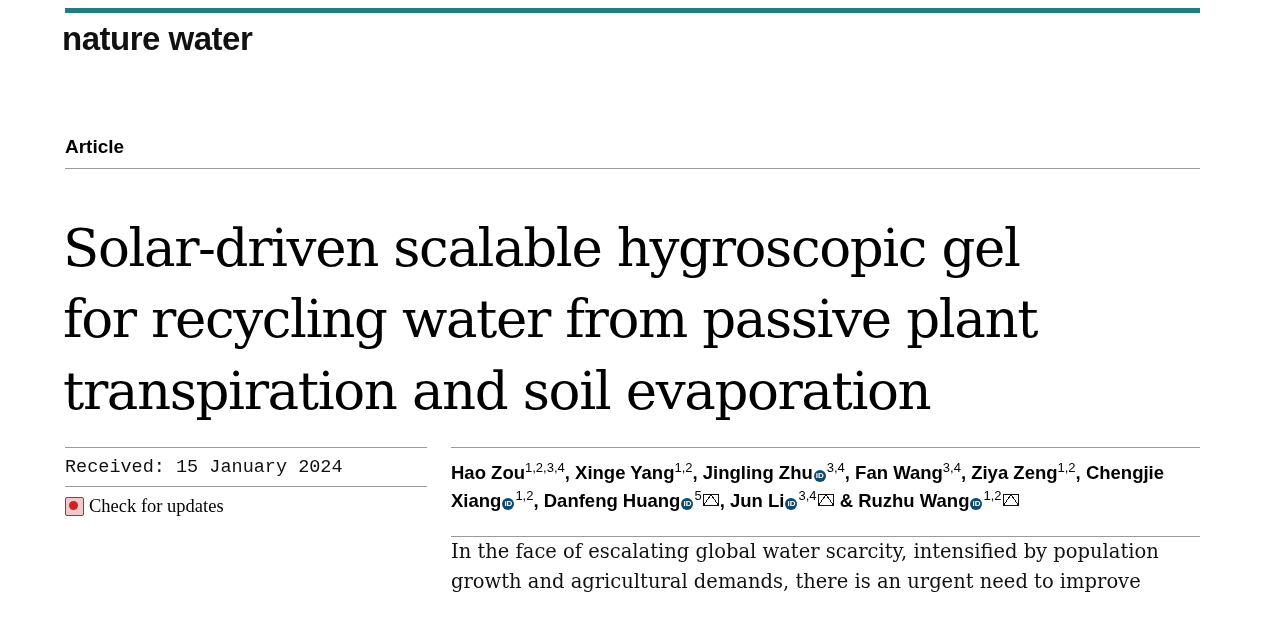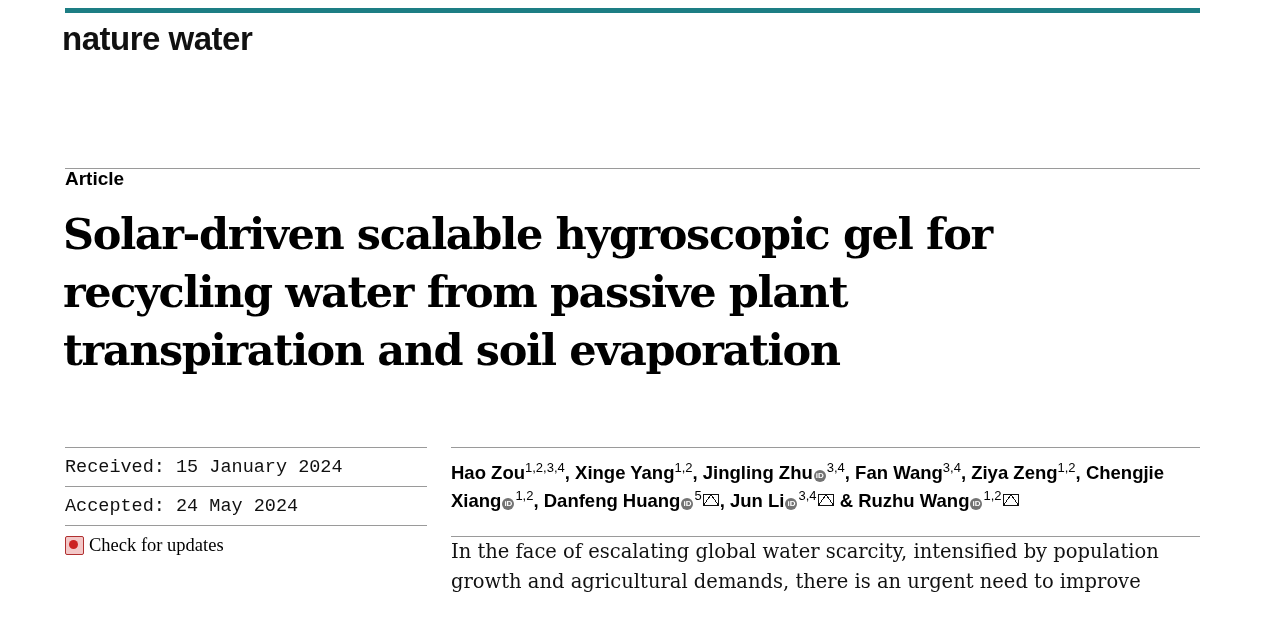--- a/index.html
+++ b/index.html
@@ -43,21 +43,20 @@
     height: 30px;
   }
   .article-label {
     position: absolute;
     left: 0;
     top: 0;
     font-family: "Liberation Sans", sans-serif;
     font-weight: 700;
     font-size: 19px;
     color: #000000;
-    margin-top: 32px;
   }
   .doi-link {
     position: absolute;
     right: 0;
     top: 3px;
     font-family: "Liberation Sans", sans-serif;
     font-size: 15.5px;
     color: #0a6fb5;
     text-decoration: none;
     white-space: nowrap;
@@ -69,22 +68,22 @@
     width: 1135px;
     height: 1px;
     background: #9a9a9a;
   }
   .paper-title {
     position: absolute;
     left: 63px;
     top: 176px;
     width: 1000px;
     font-family: "DejaVu Serif", serif;
-    font-weight: 700;
-    font-size: 43px;
+    font-weight: 400;
+    font-size: 53px;
     line-height: 1.35;
     letter-spacing: -1.4px;
     color: #000000;
   }
   .left-col {
     position: absolute;
     left: 65px;
     top: 447px;
     width: 362px;
   }
@@ -143,21 +142,21 @@
   .authors sup {
     font-size: 13px;
     font-weight: 400;
     vertical-align: super;
   }
   .orcid {
     display: inline-block;
     width: 12px;
     height: 12px;
     border-radius: 50%;
-    background: #737373;
+    background: #0c4a6e;
     color: #ffffff;
     font-size: 8px;
     line-height: 12px;
     text-align: center;
     font-family: "Liberation Sans", sans-serif;
     font-weight: 700;
     vertical-align: 1px;
     margin: 0 1px;
   }
   .envelope {
@@ -198,21 +197,20 @@
 
 <div class="article-row">
   <div class="article-label">Article</div>
 </div>
 <div class="rule-under-article"></div>
 
 <h1 class="paper-title">Solar-driven scalable hygroscopic gel for recycling water from passive plant transpiration and soil evaporation</h1>
 
 <div class="left-col">
   <div class="meta-line">Received: 15 January 2024</div>
-  <div class="meta-line">Accepted: 24 May 2024</div>
   <div class="check-updates">
     <span class="cfu-icon"></span>
     <span class="cfu-text">Check for updates</span>
   </div>
 </div>
 
 <div class="right-col">
   <div class="authors">
     <span>Hao Zou</span><sup>1,2,3,4</sup>,
     <span>Xinge Yang</span><sup>1,2</sup>,

